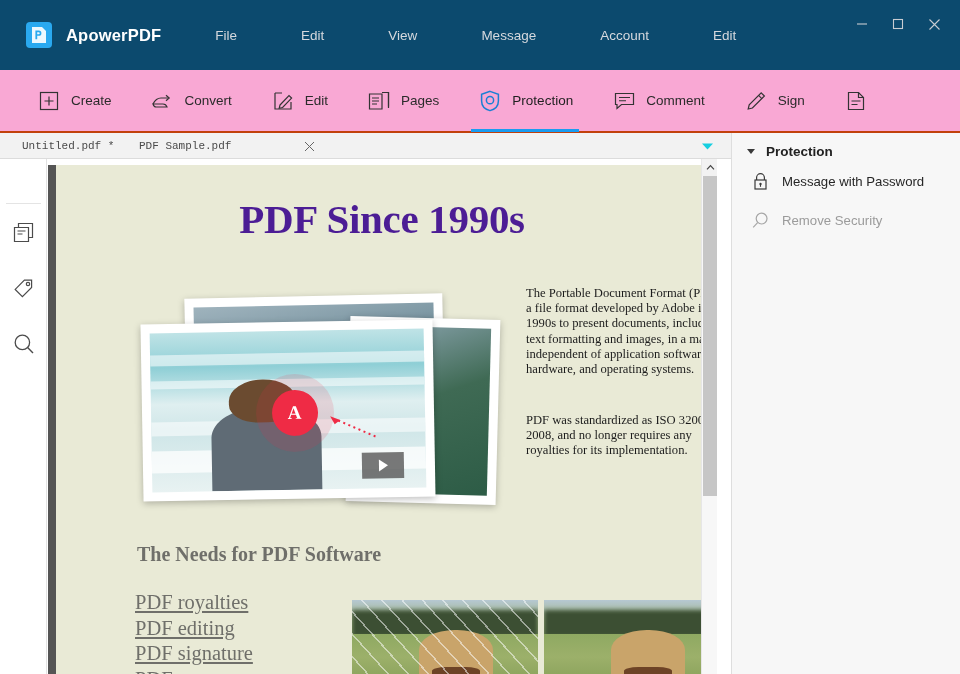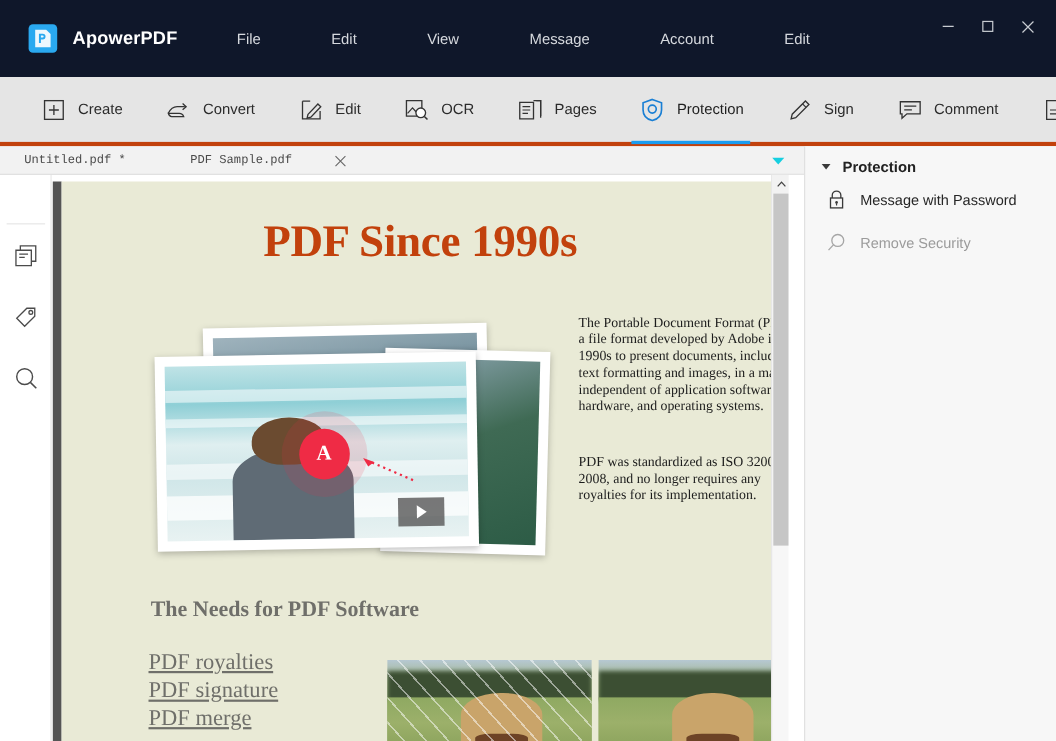--- a/index.html
+++ b/index.html
@@ -9,21 +9,21 @@
     overflow: hidden;
     font-family: "Liberation Sans", sans-serif;
     background: #ffffff;
   }
   #app { position: relative; width: 960px; height: 674px; }
 
   
   .titlebar {
     position: absolute; top: 0; left: 0;
     width: 960px; height: 70px;
-    background: #0f172a;
+    background: #0c4a6e;
     display: flex; align-items: center;
   }
   .logo-mark {
     width: 26px; height: 26px; margin-left: 26px;
     border-radius: 4px;
     background: #2aa9f0;
     display: flex; align-items: center; justify-content: center;
     position: relative;
     flex: none;
   }
@@ -54,22 +54,22 @@
     display: flex; align-items: center; justify-content: center;
     color: #c8ccd2;
   }
   .win-btn svg { display: block; }
   .win-btn.close { margin-right: 8px; }
 
   
   .ribbon {
     position: absolute; top: 70px; left: 0;
     width: 960px; height: 63px;
-    background: #e5e5e5;
-    border-bottom: 4px solid #c2410c;
+    background: #f9a8d4;
+    border-bottom: 2px solid #c2410c;
     display: flex; align-items: center;
     padding-left: 32px;
   }
   .rb {
     display: flex; align-items: center;
     height: 62px;
     position: relative;
     padding: 0 4px;
     cursor: default;
   }
@@ -92,21 +92,21 @@
   }
   .doctab {
     position: absolute; top: 0; height: 26px;
     display: flex; align-items: center;
     font-family: "Liberation Mono", monospace;
     font-size: 11px;
     color: #4a4a4a;
     white-space: nowrap;
   }
   .doctab.t1 { left: 22px; }
-  .doctab.t2 { left: 173px; font-family: Liberation Mono, monospace; }
+  .doctab.t2 { left: 139px; font-family: Liberation Mono, monospace; }
   .tab-close {
     position: absolute; left: 300px; top: 0; height: 26px;
     display: flex; align-items: center; justify-content: center;
     width: 18px; color: #666;
   }
   .tab-close svg { display:block; }
   .tab-overflow {
     position: absolute; right: 243px; top: 0; height: 26px; width: 20px;
     display: flex; align-items: center; justify-content: center;
   }
@@ -151,21 +151,21 @@
     position: absolute; top: 6px; left: 661px;
     width: 5px; height: 509px;
     background: #6a6a6a;
   }
   .doc-title {
     position: absolute; top: 30px; left: 0; width: 652px;
     text-align: center;
     font-family: "Liberation Serif", serif;
     font-size: 41px;
     font-weight: bold;
-    color: #c2410c;
+    color: #4c1d95;
     letter-spacing: -.3px;
   }
   .para {
     position: absolute;
     font-family: "Liberation Serif", serif;
     font-size: 12.6px;
     line-height: 15.2px;
     color: #1c1c1c;
     width: 210px;
   }
@@ -391,31 +391,20 @@
     <div class="rb">
       <span class="ic">
         <svg width="22" height="22" viewBox="0 0 22 22">
           <path d="M3 3 h7 M3 3 v16 h16 v-7" fill="none" stroke="#333" stroke-width="1.2"></path>
           <path d="M8 15 l9 -9.5 l2.6 2.6 l-9 9.4 l-3.4 0.8 z" fill="none" stroke="#333" stroke-width="1.2"></path>
         </svg>
       </span>
       <span class="lbl">Edit</span>
     </div>
 
-    <div class="rb">
-      <span class="ic">
-        <svg width="24" height="22" viewBox="0 0 24 22">
-          <path d="M2.5 2.5 h14 v14 h-14 z" fill="none" stroke="#333" stroke-width="1.2"></path>
-          <path d="M3.5 14 l4.5 -5 l3.2 3.6 l2.5 -2.4 l3 3.8" fill="none" stroke="#333" stroke-width="1.1"></path>
-          <circle cx="15.5" cy="13.6" r="4.4" fill="#fff" stroke="#333" stroke-width="1.2"></circle>
-          <path d="M18.8 16.9 L21.6 19.7" stroke="#333" stroke-width="1.4"></path>
-        </svg>
-      </span>
-      <span class="lbl">OCR</span>
-    </div>
 
     <div class="rb">
       <span class="ic">
         <svg width="24" height="22" viewBox="0 0 24 22">
           <path d="M2.5 4 h12.5 v15 h-12.5 z" fill="none" stroke="#333" stroke-width="1.2"></path>
           <path d="M5 8 h7 M5 11 h7 M5 14 h5" stroke="#333" stroke-width="1.1"></path>
           <path d="M17.5 2.5 h4 v14" fill="none" stroke="#333" stroke-width="1.2"></path>
           <path d="M15 2.5 h6.5 v15.5" fill="none" stroke="#333" stroke-width="1.2"></path>
         </svg>
       </span>
@@ -427,36 +416,36 @@
         <svg width="24" height="24" viewBox="0 0 24 24">
           <path d="M12 2.4 L20.4 5.4 v6.5 c0 5 -3.6 8.4 -8.4 9.7 c-4.8 -1.3 -8.4 -4.7 -8.4 -9.7 V5.4 z" fill="none" stroke="#1a7fd4" stroke-width="1.5"></path>
           <circle cx="12" cy="11.2" r="3.6" fill="none" stroke="#1a7fd4" stroke-width="1.5"></circle>
         </svg>
       </span>
       <span class="lbl">Protection</span>
     </div>
 
     <div class="rb">
       <span class="ic">
+        <svg width="23" height="22" viewBox="0 0 23 22">
+          <path d="M2.5 3.5 h18 v11 h-12 l-4.5 4 v-4 h-1.5 z" fill="none" stroke="#333" stroke-width="1.2"></path>
+          <path d="M6 7.5 h11 M6 10.8 h7" stroke="#333" stroke-width="1.1"></path>
+        </svg>
+      </span>
+      <span class="lbl">Comment</span>
+    </div>
+
+    <div class="rb">
+      <span class="ic">
         <svg width="22" height="22" viewBox="0 0 22 22">
           <path d="M16.2 2.8 l3.2 3.2 l-12 12 l-4.2 1 l1 -4.2 z" fill="none" stroke="#333" stroke-width="1.2"></path>
           <path d="M13.6 5.4 l3.2 3.2" stroke="#333" stroke-width="1.1"></path>
         </svg>
       </span>
       <span class="lbl">Sign</span>
-    </div>
-
-    <div class="rb">
-      <span class="ic">
-        <svg width="23" height="22" viewBox="0 0 23 22">
-          <path d="M2.5 3.5 h18 v11 h-12 l-4.5 4 v-4 h-1.5 z" fill="none" stroke="#333" stroke-width="1.2"></path>
-          <path d="M6 7.5 h11 M6 10.8 h7" stroke="#333" stroke-width="1.1"></path>
-        </svg>
-      </span>
-      <span class="lbl">Comment</span>
     </div>
 
     <div class="rb">
       <span class="ic">
         <svg width="22" height="22" viewBox="0 0 22 22">
           <path d="M3.5 2.5 h10 l5 5 v12 h-15 z" fill="none" stroke="#333" stroke-width="1.2"></path>
           <path d="M13.5 2.5 v5 h5" fill="none" stroke="#333" stroke-width="1.2"></path>
           <path d="M6.5 11 h9 M6.5 14.5 h6" stroke="#333" stroke-width="1.1"></path>
         </svg>
       </span>
@@ -541,20 +530,21 @@
         </div>
       </div>
 
       <div class="para p1">The Portable Document Format (PDF) is a file format developed by Adobe in the 1990s to present documents, including text formatting and images, in a manner independent of application software, hardware, and operating systems.</div>
       <div class="para p2">PDF was standardized as ISO 32000 in 2008, and no longer requires any royalties for its implementation.</div>
 
       <div class="sect-head">The Needs for PDF Software</div>
 
       <div class="linklist">
         <span>PDF royalties</span>
+        <span>PDF editing</span>
         <span>PDF signature</span>
         <span>PDF merge</span>
       </div>
 
       <div class="botphoto a">
         <div class="bp-bg"></div>
           <div class="bp-trees"></div>
           <div class="bp-grass"></div>
         <div class="bp-hair"></div>
           <div class="bp-mesh"></div>

